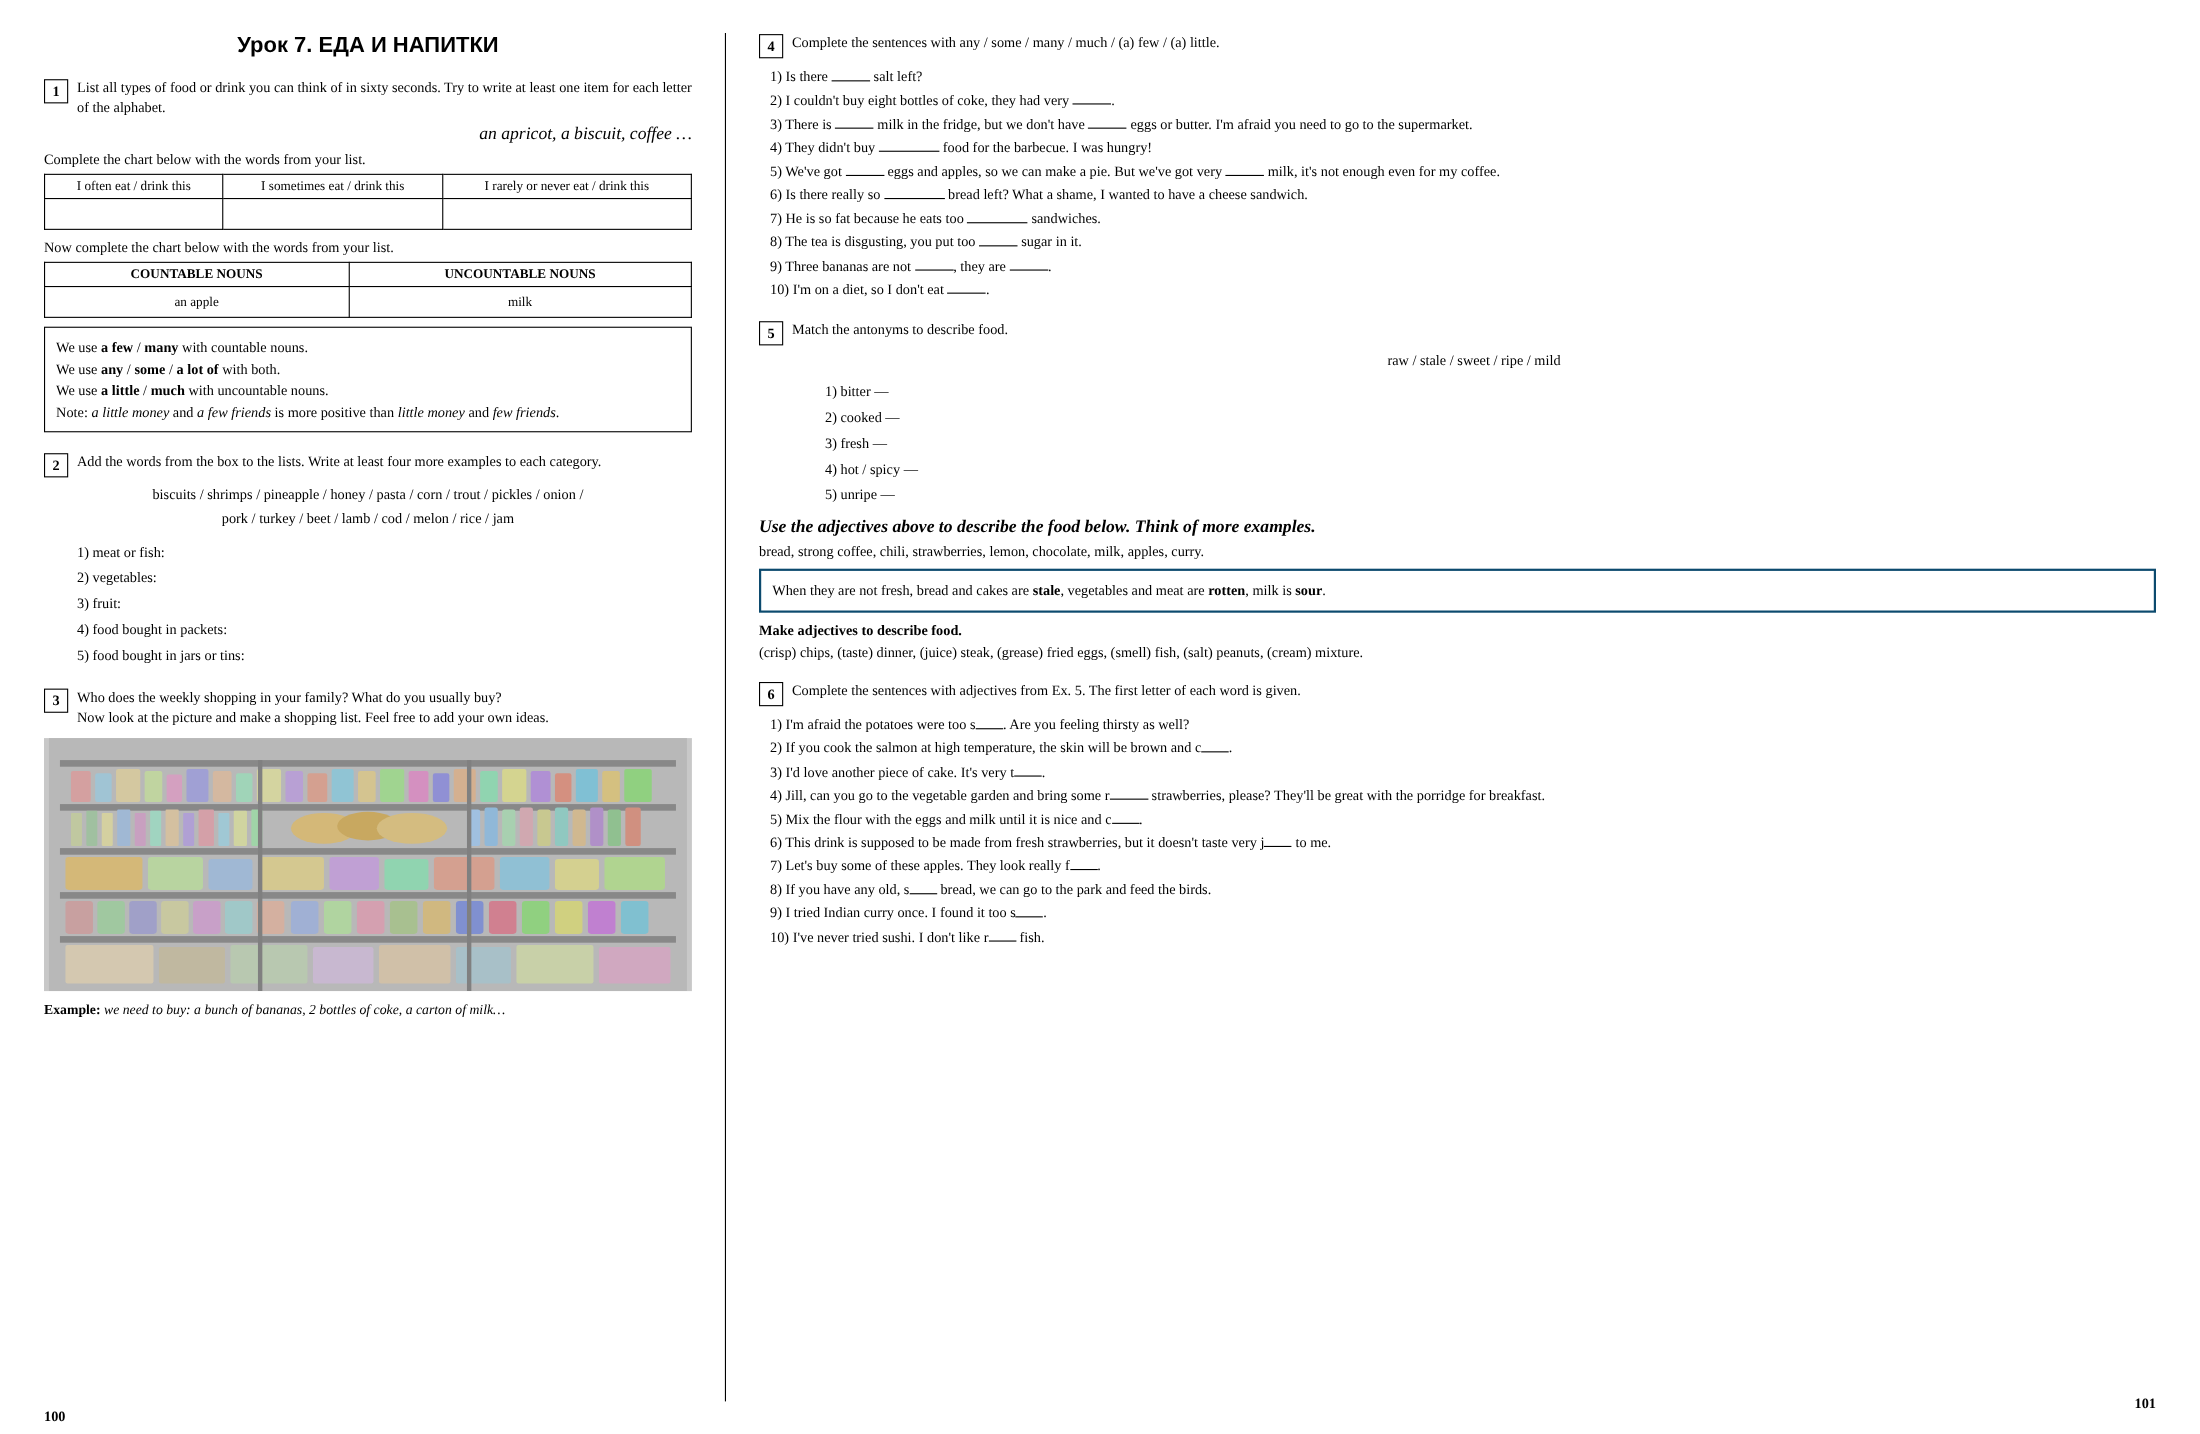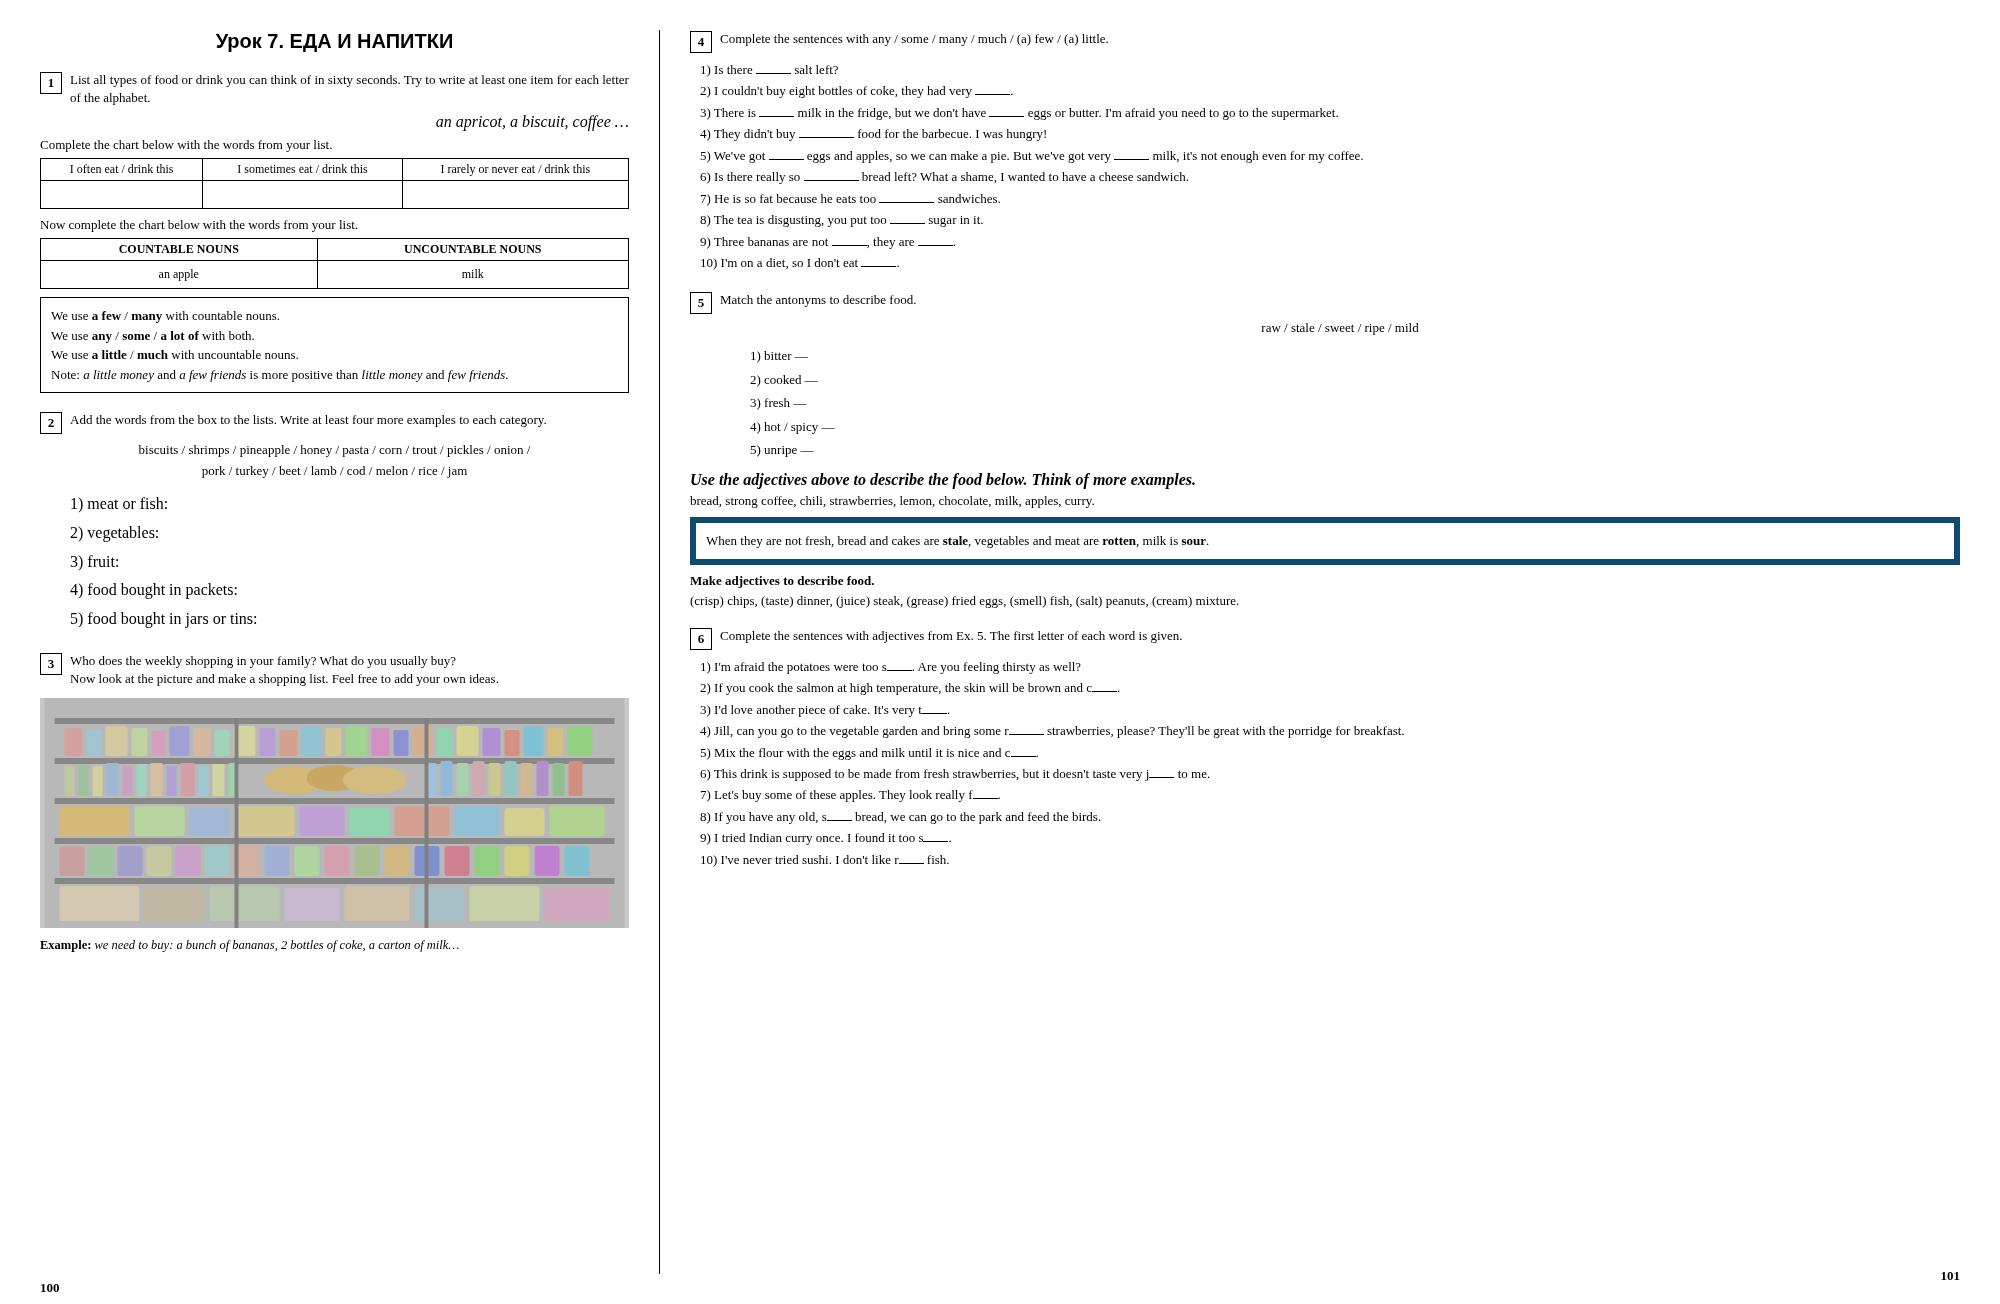--- a/index.html
+++ b/index.html
@@ -115,21 +115,21 @@
     }
     .grammar-box b { font-weight: bold; }
     .grammar-box i { font-style: italic; }
     .word-list {
       font-size: 13px;
       text-align: center;
       margin: 5px 0 8px 0;
       line-height: 1.6;
     }
     .categories-list {
-      font-size: 16px;
+      font-size: 13px;
       margin-left: 30px;
       line-height: 1.8;
     }
     .shopping-image {
       width: 100%;
       height: 230px;
       background: #c8c8c8;
       margin: 10px 0;
       display: flex;
       align-items: center;
@@ -179,21 +179,21 @@
       font-size: 13px;
       font-weight: bold;
       margin-top: 8px;
       margin-bottom: 4px;
     }
     .adjectives-examples {
       font-size: 13px;
       margin-bottom: 8px;
     }
     .stale-box {
-      border: 6px solid #0c4a6e;
+      border: 2px solid #0c4a6e;
       padding: 8px 10px;
       font-size: 13px;
       line-height: 1.5;
       margin-bottom: 8px;
     }
     .make-adjectives {
       font-size: 13px;
       font-weight: bold;
       margin-bottom: 4px;
     }

